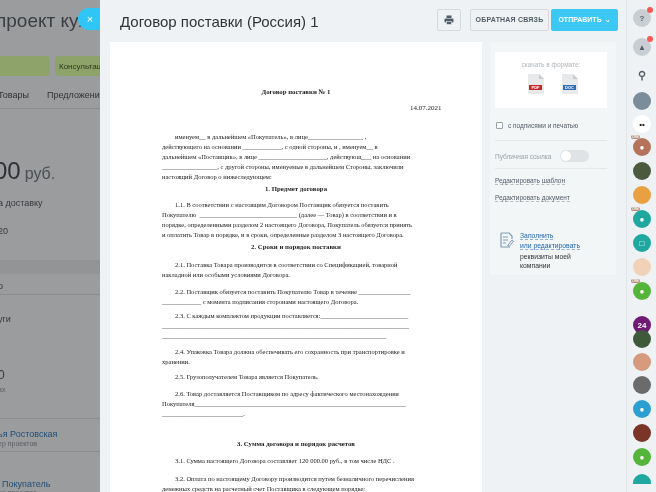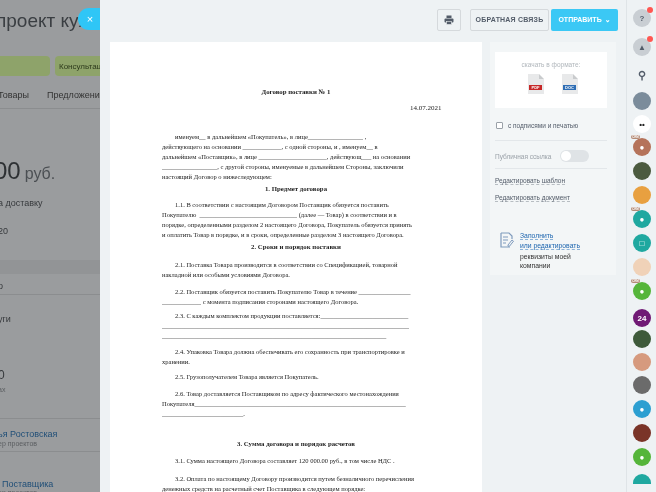--- a/index.html
+++ b/index.html
@@ -85,27 +85,28 @@
     <div class="band" style="top:260px;height:14px"></div>
     <div class="txt" style="left:-2px;top:281px">о</div>
     <div class="sep" style="top:294px"></div>
     <div class="txt" style="left:-2px;top:314px">уги</div>
     <div class="txt" style="left:-2px;top:368px;font-size:12px">0</div>
     <div class="small" style="left:-2px;top:386px">ах</div>
     <div class="sep" style="top:418px"></div>
     <div class="link" style="left:-2px;top:429px">ья Ростовская</div>
     <div class="small" style="left:-2px;top:440px">ер проектов</div>
     <div class="sep" style="top:451px"></div>
-    <div class="link" style="left:2px;top:479px">Поставщика</div>
+    <div class="link" style="left:2px;top:479px">Покупатель</div>
     <div class="small" style="left:-2px;top:489px">ер проектов</div>
   </div>
 
   <div class="close-btn"><span>×</span></div>
 
   <div class="slider">
+    <div class="slider-title">Договор поставки (Россия) 1</div>
 
     <div class="print-btn">
       <svg width="10" height="10" viewBox="0 0 10 10">
           <rect x="2.5" y="0.5" width="5" height="2.5" fill="#535c69"></rect>
           <rect x="0.5" y="3.5" width="9" height="4" rx="1" fill="#535c69"></rect>
           <rect x="2.5" y="6.5" width="5" height="3" fill="#535c69" stroke="#eef2f4" stroke-width="0.6"></rect>
         </svg>
     </div>
     <div class="fb-btn">ОБРАТНАЯ СВЯЗЬ</div>
     <div class="send-btn"><span>ОТПРАВИТЬ</span><span class="chev">⌄</span></div>
@@ -188,21 +189,21 @@
     <div class="ic" style="top:66px;background:transparent;color:#525c69;font-size:11px">⚲</div>
     <div class="ic" style="top:92px;background:#7b8c9b"></div>
     <div class="ic" style="top:115px;background:#fff;color:#222">••</div>
     <div class="ic" style="top:138px;background:#b5735a">●<span class="crm">CRM</span></div>
     <div class="ic" style="top:162px;background:#4b5a3f"></div>
     <div class="ic" style="top:186px;background:#e8a040"></div>
     <div class="ic" style="top:210px;background:#1fa8a0">●<span class="crm">CRM</span></div>
     <div class="ic" style="top:234px;background:#1fa8a0">□</div>
     <div class="ic" style="top:258px;background:#f0d2b8"></div>
     <div class="ic" style="top:282px;background:#55b53a">●<span class="crm">CRM</span></div>
-    <div class="ic" style="top:309px;background:#701a75">24</div>
+    <div class="ic" style="top:316px;background:#701a75">24</div>
     <div class="ic" style="top:330px;background:#3e5a3a"></div>
     <div class="ic" style="top:353px;background:#d69a7e"></div>
     <div class="ic" style="top:376px;background:#6b6b6b"></div>
     <div class="ic" style="top:400px;background:#2c9fd1">●</div>
     <div class="ic" style="top:424px;background:#7a3428"></div>
     <div class="ic" style="top:448px;background:#55b53a">●</div>
     <div class="ic" style="top:474px;background:#1fa8a0;height:10px;border-radius:9px 9px 0 0"></div>
   </div>
 
 </div>

